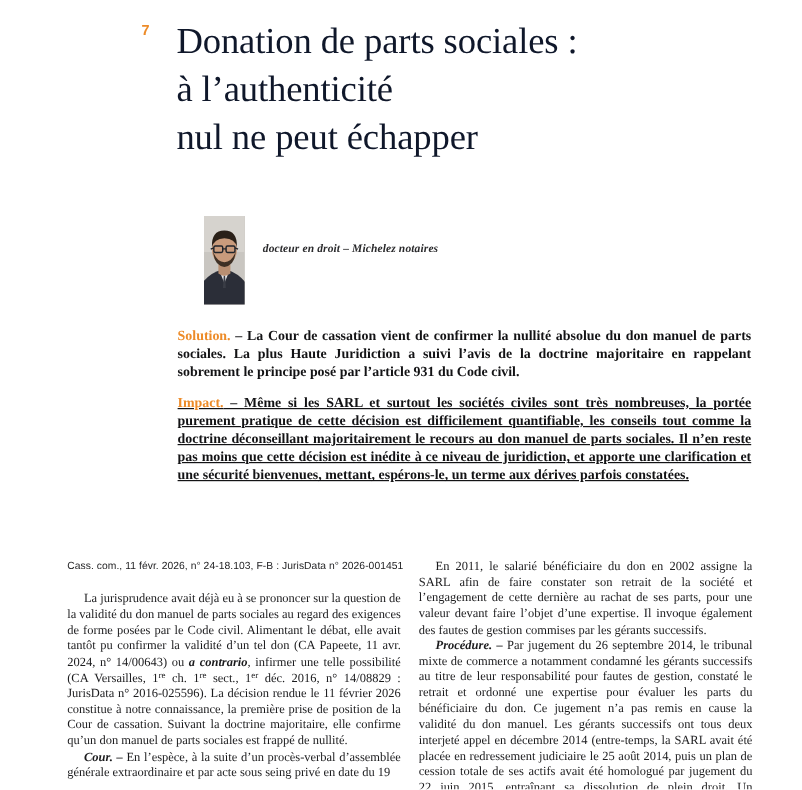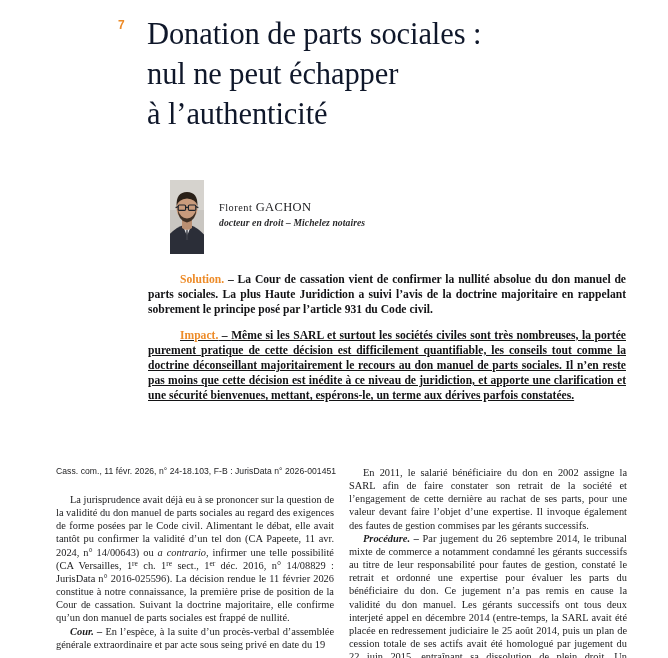--- a/index.html
+++ b/index.html
@@ -111,21 +111,20 @@
     font-size: 11.6px;
     line-height: 15.2px;
     text-align: justify;
     color: #131315;
     font-weight: 600;
   }
   .abs-para:last-child { margin-bottom: 0; text-decoration: underline; }
   .lead {
     color: #ED8B28;
     font-weight: bold;
-    margin-left: 32px;
   }
   .dash { font-weight: bold; }
 
   
   .citation {
     position: absolute;
     left: 56px;
     top: 466px;
     font-family: "Liberation Sans", "DejaVu Sans", sans-serif;
     font-size: 8.6px;
@@ -145,34 +144,34 @@
     text-align: justify;
     color: #1b1b1d;
     overflow: hidden;
   }
   .col-left  { left: 56px;  height: 165px; }
   .col-right { left: 349px; top: 466px; height: 192px; }
 
   .col p { margin: 0; text-indent: 14px; }
   .col p + p { margin-top: 0; }
   .runin { font-weight: bold; font-style: italic; }
-  .ital  { font-style: italic; }
+  .ital  { font-style: italic; font-weight: bold; }
   .sup   { font-size: 0.72em; vertical-align: 0.42em; line-height: 0; }
 </style>
 </head>
 <body>
 
 <div class="page">
 
   <div class="title-block">
     <div class="folio">7</div>
     <h1 class="title">
       <span class="ln">Donation de parts sociales :</span>
+      <span class="ln">à l’authenticité</span>
       <span class="ln">nul ne peut échapper</span>
-      <span class="ln">à l’authenticité</span>
     </h1>
   </div>
 
   <div class="author-block">
     <div class="portrait">
       <svg width="34" height="74" viewBox="0 0 34 74" xmlns="http://www.w3.org/2000/svg" aria-hidden="true">
         <rect x="0" y="0" width="34" height="74" fill="#c9c6c1"></rect>
         <rect x="0" y="0" width="34" height="30" fill="#d6d3ce"></rect>
 
         <path d="M-2 74 L-2 56 Q6 47 14 45 L20 45 Q29 48 36 57 L36 74 Z" fill="#2b2e38"></path>
@@ -190,21 +189,20 @@
         <g fill="none" stroke="#20242b" stroke-width="1.2">
           <rect x="8.2" y="25" width="7.4" height="5.4" rx="1.2"></rect>
           <rect x="18.4" y="25" width="7.4" height="5.4" rx="1.2"></rect>
           <line x1="15.6" y1="27.4" x2="18.4" y2="27.4"></line>
           <line x1="8.2" y1="26.6" x2="5.6" y2="27.6"></line>
           <line x1="25.8" y1="26.6" x2="28.4" y2="27.6"></line>
         </g>
       </svg>
     </div>
     <div class="author-text">
-      <div class="author-name"><span class="sc">Florent</span> <span>GACHON</span></div>
       <div class="author-role">docteur en droit – Michelez notaires</div>
     </div>
   </div>
 
   <div class="abstract">
     <p class="abs-para"><span class="lead">Solution.</span><span class="dash"> – </span><span>La Cour de cassation vient de confirmer la nullité absolue du don manuel de parts sociales. La plus Haute Juridiction a suivi l’avis de la doctrine majoritaire en rappelant sobrement le principe posé par l’article 931 du Code civil.</span></p>
     <p class="abs-para"><span class="lead">Impact.</span><span class="dash"> – </span><span>Même si les SARL et surtout les sociétés civiles sont très nombreuses, la portée purement pratique de cette décision est difficilement quantifiable, les conseils tout comme la doctrine déconseillant majoritairement le recours au don manuel de parts sociales. Il n’en reste pas moins que cette décision est inédite à ce niveau de juridiction, et apporte une clarification et une sécurité bienvenues, mettant, espérons-le, un terme aux dérives parfois constatées.</span></p>
   </div>
 
   <div class="citation">Cass. com., 11 févr. 2026, n° 24-18.103, F-B : JurisData n° 2026-001451</div>

